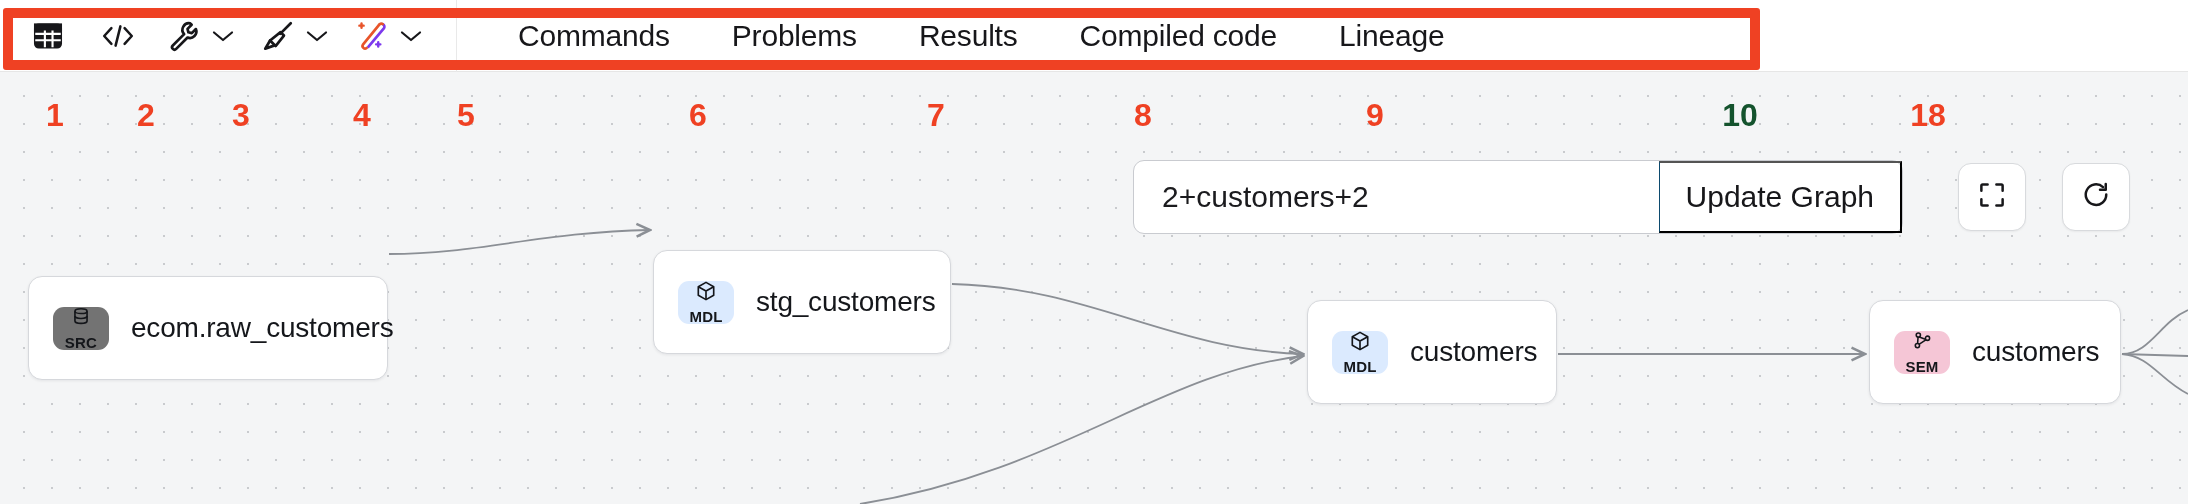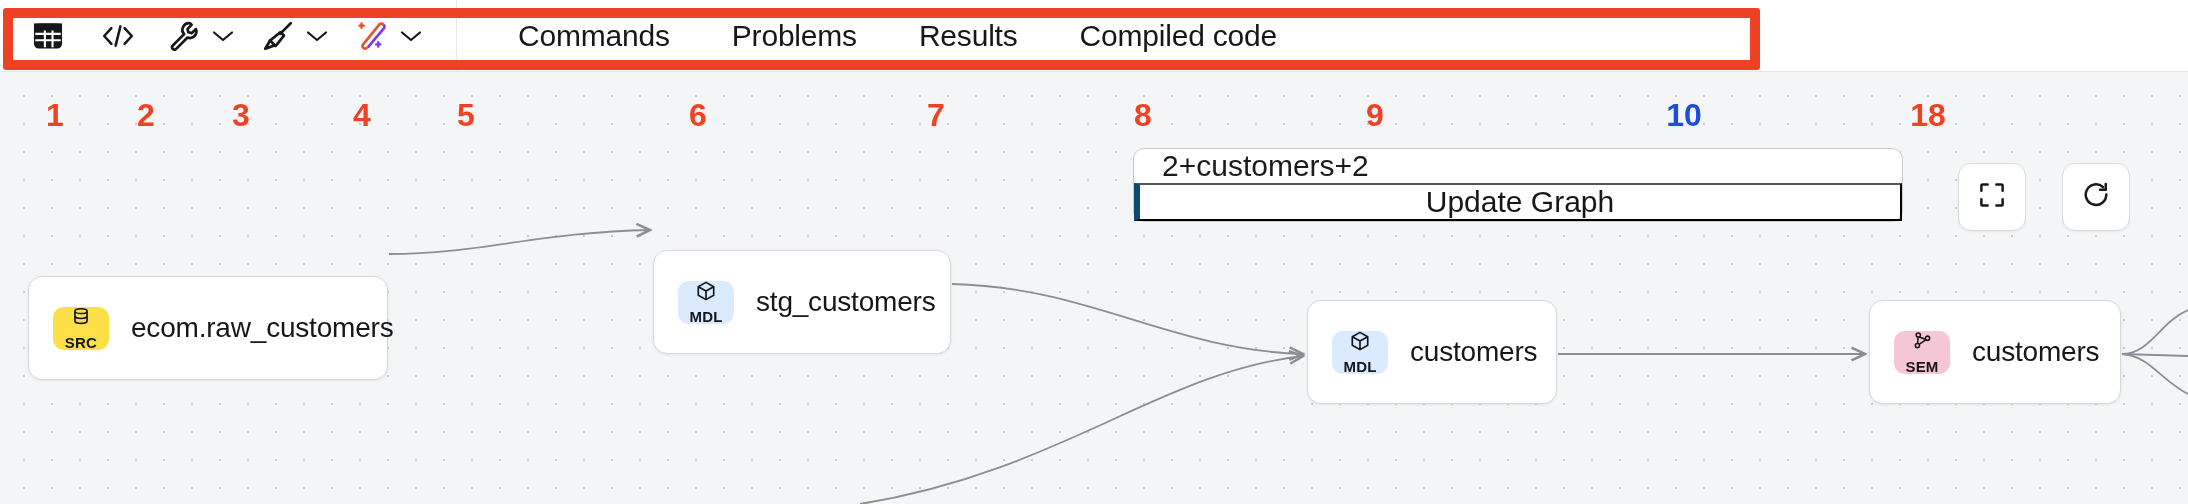--- a/index.html
+++ b/index.html
@@ -66,21 +66,21 @@
     background: #ffffff; border: 1px solid #c9cbd0; border-radius: 11px;
     display: flex; align-items: stretch; z-index: 15;
   }
   .search-input {
     flex: 1 1 auto; border: none; outline: none; background: transparent;
     font-family: "Liberation Sans", sans-serif;
     font-size: 30px; color: #1b1b1e; padding: 0 28px;
   }
   .update-btn {
     flex: 0 0 auto; display: flex; align-items: center; justify-content: center;
-    padding: 0 26px; border-left: 6px solid #0c4a6e;
+    padding: 0 26px; border-left: 1px solid #0c4a6e;
     font-size: 30px; color: #17171a; cursor: pointer; background: transparent;
     font-family: "Liberation Sans", sans-serif; white-space: nowrap;
   }
   .icon-btn {
     position: absolute; width: 68px; height: 68px;
     background: #ffffff; border: 1px solid #d8dadd; border-radius: 13px;
     display: flex; align-items: center; justify-content: center;
     cursor: pointer; z-index: 15;
     box-shadow: 0 1px 2px rgba(0,0,0,0.05);
   }
@@ -180,20 +180,21 @@
       </div>
 
       <div class="tb-divider"></div>
     </div>
 
     <div class="tb-tabs" style="margin-left:30px">
       <div class="tb-tab">Commands</div>
       <div class="tb-tab">Problems</div>
       <div class="tb-tab">Results</div>
       <div class="tb-tab">Compiled code</div>
+      <div class="tb-tab">Lineage</div>
     </div>
   </div>
 
   <div class="annot-box"></div>
 
   <div class="canvas">
 
     <svg class="edges">
       <defs>
         <marker id="ah" markerWidth="9" markerHeight="9" refX="8" refY="4.5" orient="auto">
@@ -205,21 +206,21 @@
         <path d="M952 212 C 1090 215, 1170 278, 1303 282" marker-end="url(#ah)"></path>
         <path d="M860 432 C 1060 400, 1160 300, 1303 284" marker-end="url(#ah)"></path>
         <path d="M1558 282 L 1865 282" marker-end="url(#ah)"></path>
         <path d="M2122 282 C 2150 282, 2160 250, 2188 238"></path>
         <path d="M2122 282 L 2188 284"></path>
         <path d="M2122 282 C 2150 284, 2160 308, 2188 322"></path>
       </g>
     </svg>
 
     <div class="node" style="left:28px; top:204px; width:360px; height:104px;">
-      <div class="node-badge" style="background:#fde047;">
+      <div class="node-badge" style="background:#737373;">
         <span>
           <svg width="22" height="22" viewBox="0 0 24 24" fill="none" stroke="#14161a" stroke-width="1.8">
             <ellipse cx="12" cy="5.6" rx="6.6" ry="2.6"></ellipse>
             <path d="M5.4 5.6v5.4c0 1.4 3 2.6 6.6 2.6s6.6-1.2 6.6-2.6V5.6"></path>
             <path d="M5.4 11v5.4c0 1.4 3 2.6 6.6 2.6s6.6-1.2 6.6-2.6V11"></path>
           </svg>
         </span>
         <span class="badge-type">SRC</span>
       </div>
       <span class="node-label">ecom.raw_customers</span>
@@ -259,21 +260,21 @@
             <circle cx="18" cy="9" r="2.3"></circle>
             <circle cx="7" cy="17" r="2.3"></circle>
             <path d="M9 7.6 16.3 10.3M7.7 7.8 7.2 14.7M16.2 10.7 8.7 15.6"></path>
           </svg>
         </span>
         <span class="badge-type">SEM</span>
       </div>
       <span class="node-label">customers</span>
     </div>
 
-    <div class="searchbar" style="top:76px;flex-direction:column;">
+    <div class="searchbar" style="top:88px;">
       <input class="search-input" placeholder="Filter nodes" value="2+customers+2" style="">
       <button class="update-btn">Update Graph</button>
     </div>
 
     <div class="icon-btn" style="left:1958px; top:91px;">
       <span>
         <svg width="30" height="30" viewBox="0 0 24 24" fill="none" stroke="#17171a" stroke-width="2" stroke-linecap="round" stroke-linejoin="round">
           <path d="M3.5 8.6V4.6a1 1 0 0 1 1-1h4"></path>
           <path d="M15.5 3.6h4a1 1 0 0 1 1 1v4"></path>
           <path d="M20.5 15.4v4a1 1 0 0 1-1 1h-4"></path>
@@ -295,16 +296,16 @@
   <div id="callouts">
       <div class="callout" style="left: 55px; top: 99px; color: rgb(239, 65, 35);">1</div>
       <div class="callout" style="left: 146px; top: 99px; color: rgb(239, 65, 35);">2</div>
       <div class="callout" style="left: 241px; top: 99px; color: rgb(239, 65, 35);">3</div>
       <div class="callout" style="left: 362px; top: 99px; color: rgb(239, 65, 35);">4</div>
       <div class="callout" style="left: 466px; top: 99px; color: rgb(239, 65, 35);">5</div>
       <div class="callout" style="left: 698px; top: 99px; color: rgb(239, 65, 35);">6</div>
       <div class="callout" style="left: 936px; top: 99px; color: rgb(239, 65, 35);">7</div>
       <div class="callout" style="left: 1143px; top: 99px; color: rgb(239, 65, 35);">8</div>
       <div class="callout" style="left: 1375px; top: 99px; color: rgb(239, 65, 35);">9</div>
-      <div class="callout" style="left: 1684px; top: 99px; color: #1d4ed8;">10</div>
+      <div class="callout" style="left: 1740px; top: 99px; color: #14532d;">10</div>
       <div class="callout" style="left: 1928px; top: 99px; color: rgb(239, 65, 35);">18</div>
     </div>
 </div>
 
 </body></html>

